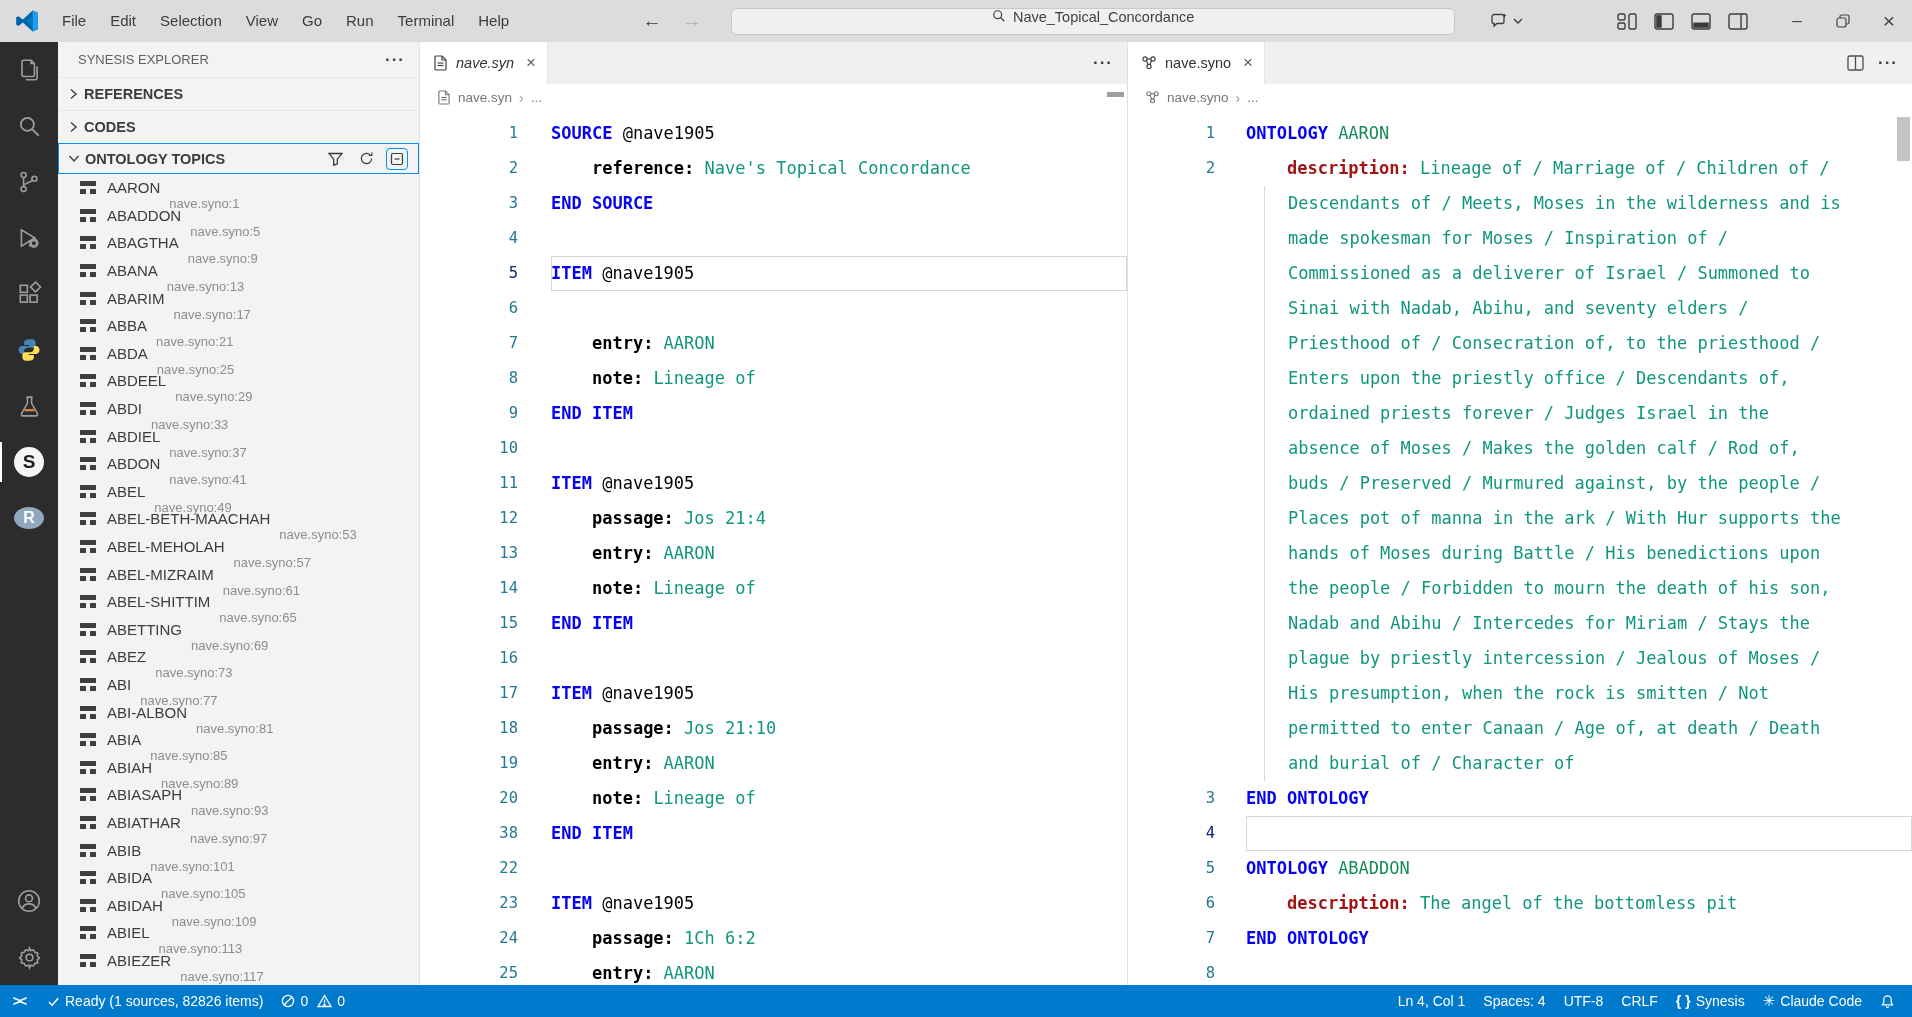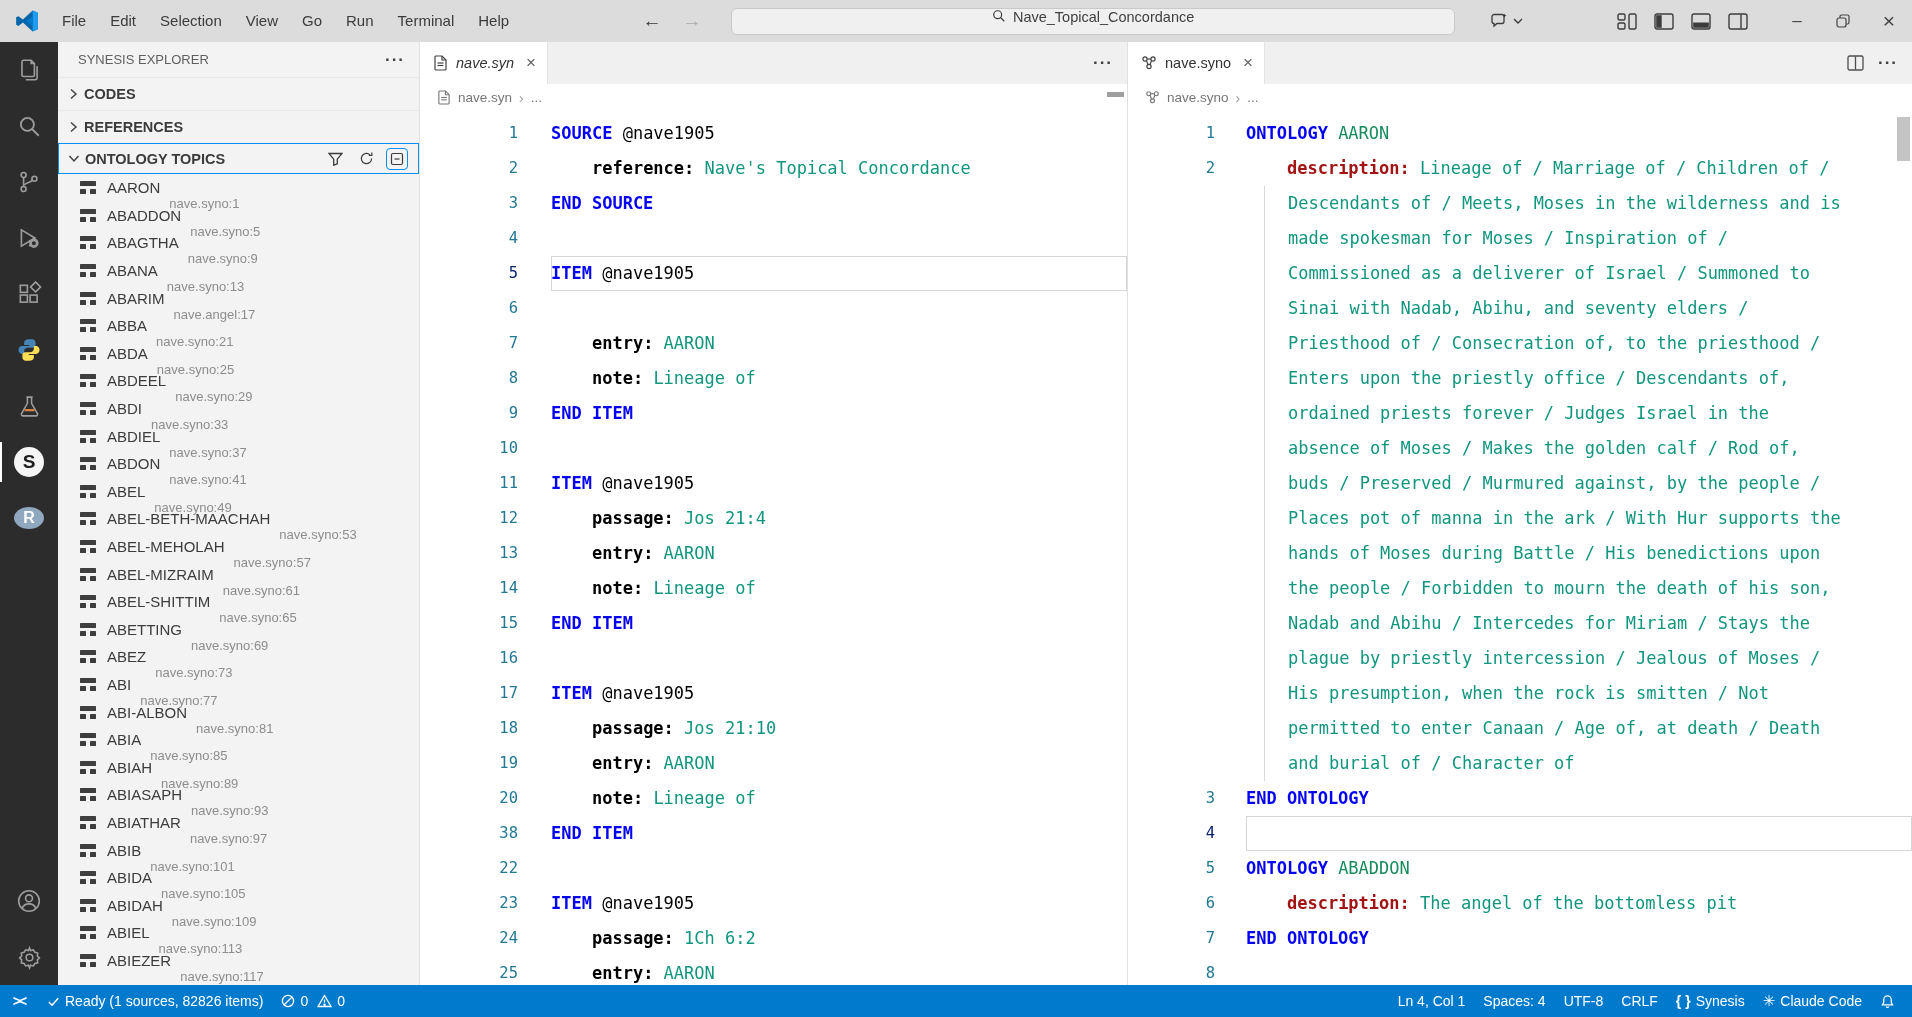--- a/index.html
+++ b/index.html
@@ -256,29 +256,29 @@
       <span>SYNESIS EXPLORER</span>
       <span class="grow"></span>
       <span class="more-dots">···</span>
     </div>
     <div class="section-row">
       <span class="chev">
         <svg width="9" height="12" viewBox="0 0 9 12" fill="none" stroke="#424242" stroke-width="1.5">
             <polyline points="2,1.5 7,6 2,10.5"></polyline>
           </svg>
       </span>
-      <span>CODES</span>
+      <span>REFERENCES</span>
     </div>
     <div class="section-row">
       <span class="chev">
         <svg width="9" height="12" viewBox="0 0 9 12" fill="none" stroke="#424242" stroke-width="1.5">
             <polyline points="2,1.5 7,6 2,10.5"></polyline>
           </svg>
       </span>
-      <span>REFERENCES</span>
+      <span>CODES</span>
     </div>
     <div class="section-row ontology-header">
       <span class="chev">
         <svg width="12" height="9" viewBox="0 0 12 9" fill="none" stroke="#424242" stroke-width="1.5">
             <polyline points="1.5,2 6,7 10.5,2"></polyline>
           </svg>
       </span>
       <span>ONTOLOGY TOPICS</span>
       <span class="grow"></span>
       <span class="hdr-icons">
@@ -338,21 +338,21 @@
           <span class="topic-label">ABANA</span>
           <span class="topic-desc">nave.syno:13</span>
         </div>
         <div class="topic-item">
           <svg class="topic-icon" viewBox="0 0 17 15">
             <rect x="0" y="1" width="16" height="5" rx="0.5" fill="#3e3e3e"></rect>
             <rect x="0" y="9" width="6" height="5" rx="0.5" fill="#3e3e3e"></rect>
             <rect x="10" y="9" width="6" height="5" rx="0.5" fill="#3e3e3e"></rect>
           </svg>
           <span class="topic-label">ABARIM</span>
-          <span class="topic-desc">nave.angel:17</span>
+          <span class="topic-desc">nave.syno:17</span>
         </div>
         <div class="topic-item">
           <svg class="topic-icon" viewBox="0 0 17 15">
             <rect x="0" y="1" width="16" height="5" rx="0.5" fill="#3e3e3e"></rect>
             <rect x="0" y="9" width="6" height="5" rx="0.5" fill="#3e3e3e"></rect>
             <rect x="10" y="9" width="6" height="5" rx="0.5" fill="#3e3e3e"></rect>
           </svg>
           <span class="topic-label">ABBA</span>
           <span class="topic-desc">nave.syno:21</span>
         </div>

